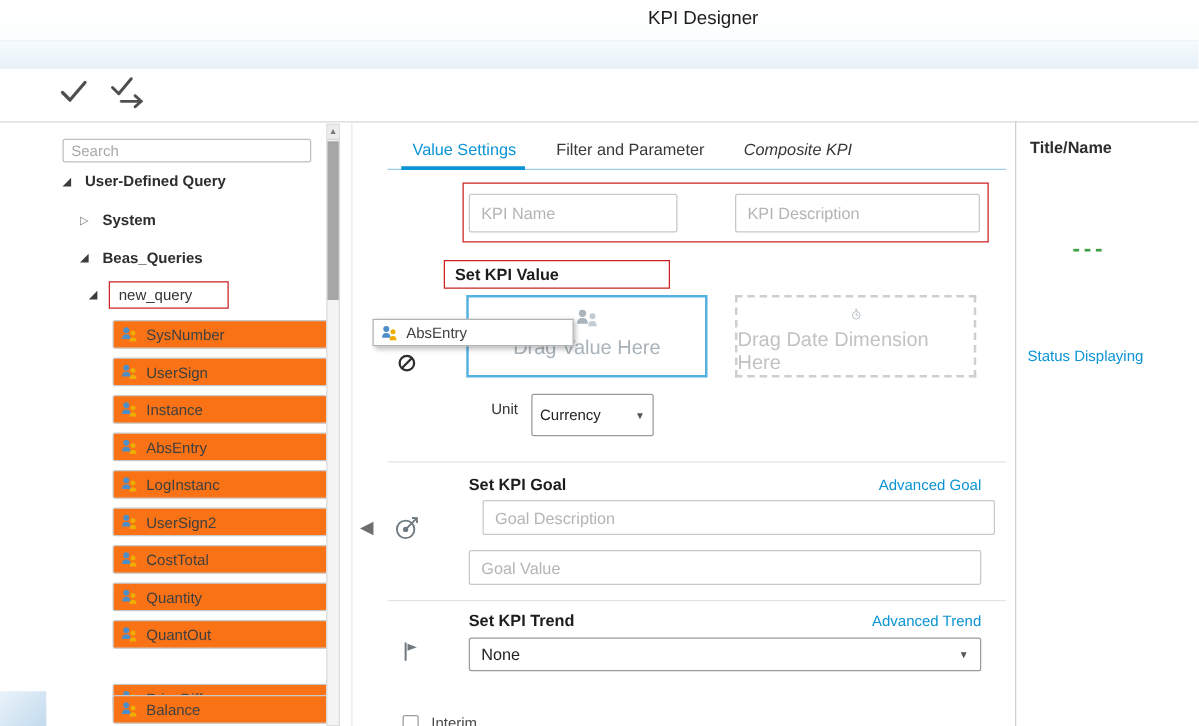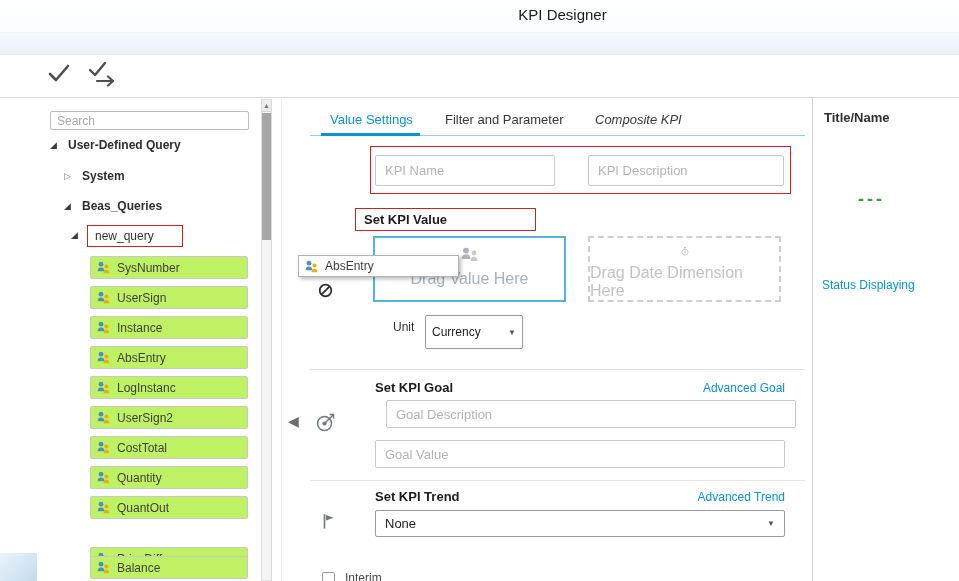--- a/index.html
+++ b/index.html
@@ -20,21 +20,21 @@
   .search { position:absolute; left:50px; top:111px; width:199px; height:19px; border:1px solid #bfbfbf; border-radius:2px;
             font-family:"Liberation Sans",sans-serif; font-size:12px; padding:0 6px; color:#444; }
   .search::placeholder { color:#a9a9a9; }
   .tree-row { position:absolute; display:flex; align-items:center; gap:8px; font-size:12px; color:#2e2e2e; cursor:pointer; }
   .tw { font-size:9px; color:#3c3c3c; width:10px; display:inline-block; line-height:10px; }
   .tw.hollow { color:#7a7a7a; }
   .bold { font-weight:bold; }
   .nq { left:87px; top:225px; width:96px; height:22px; display:flex; align-items:center; padding-left:7px;
         font-size:12px; color:#333; background:#fff; border:1px solid #cc2222; cursor:pointer; }
 
-  .chip { position:absolute; left:90px; width:158px; height:23px; background:#bef264; border:1px solid #c9c9c9; border-radius:2px;
+  .chip { position:absolute; left:90px; width:180px; height:23px; background:#f97316; border:1px solid #c9c9c9; border-radius:2px;
           display:flex; align-items:center; gap:7px; padding-left:6px; font-size:12px; color:#3f3f3f; cursor:pointer; }
 
   .sb-track { left:261px; top:99px; width:11px; height:482px; background:#f4f4f4; border:1px solid #dcdcdc; }
   .sb-btn { position:absolute; left:0; top:0; width:9px; height:12px; background:#ececec; border-bottom:1px solid #d5d5d5;
             font-size:7px; color:#787878; display:flex; align-items:center; justify-content:center; cursor:pointer; }
   .sb-thumb { position:absolute; left:0; top:13px; width:9px; height:127px; background:#a6a6a6; cursor:pointer; }
 
   .vsep { left:281px; top:97px; width:1px; height:484px; background:#ececec; }
   .collapse { left:288px; top:413px; font-size:14px; color:#6e6e6e; cursor:pointer; }
 
@@ -242,21 +242,21 @@
     <span>◀</span>
   </div>
 
   <span class="tab active" style="left:330px;">Value Settings</span>
   <span class="tab" style="left:445px;">Filter and Parameter</span>
   <span class="tab" style="left:595px;font-style:italic;">Composite KPI</span>
   <div class="abs tabline"></div>
   <div class="abs tabline-active"></div>
 
   <div class="abs namebox"></div>
-  <input class="inp" style="left: 375px; top: 155px; width: 180px; height: 31px;" placeholder="KPI Name">
+  <input class="inp" style="left: 375px; top: 155px; width: 167px; height: 31px;" placeholder="KPI Name">
   <input class="inp" style="left: 588px; top: 155px; width: 196px; height: 31px;" placeholder="KPI Description">
 
   <div class="abs sec-label">
     <span>Set KPI Value</span>
   </div>
 
   <svg class="abs" style="left:318px; top:283px;" width="15" height="15" viewBox="0 0 15 15">
     <circle cx="7.5" cy="7.5" r="5.8" fill="none" stroke="#2d2d2d" stroke-width="1.8"></circle>
     <line x1="3.6" y1="11.4" x2="11.4" y2="3.6" stroke="#2d2d2d" stroke-width="1.8"></line>
   </svg>

